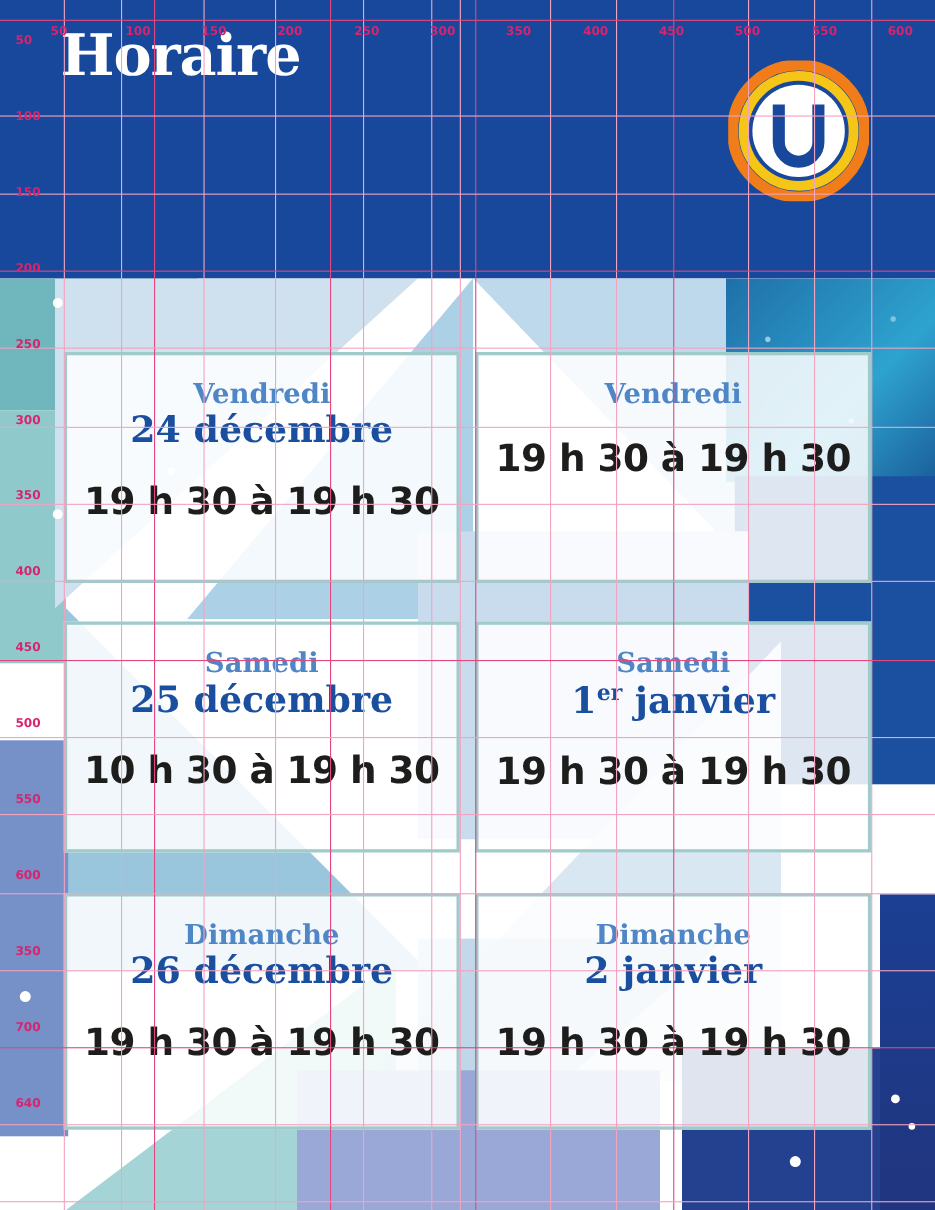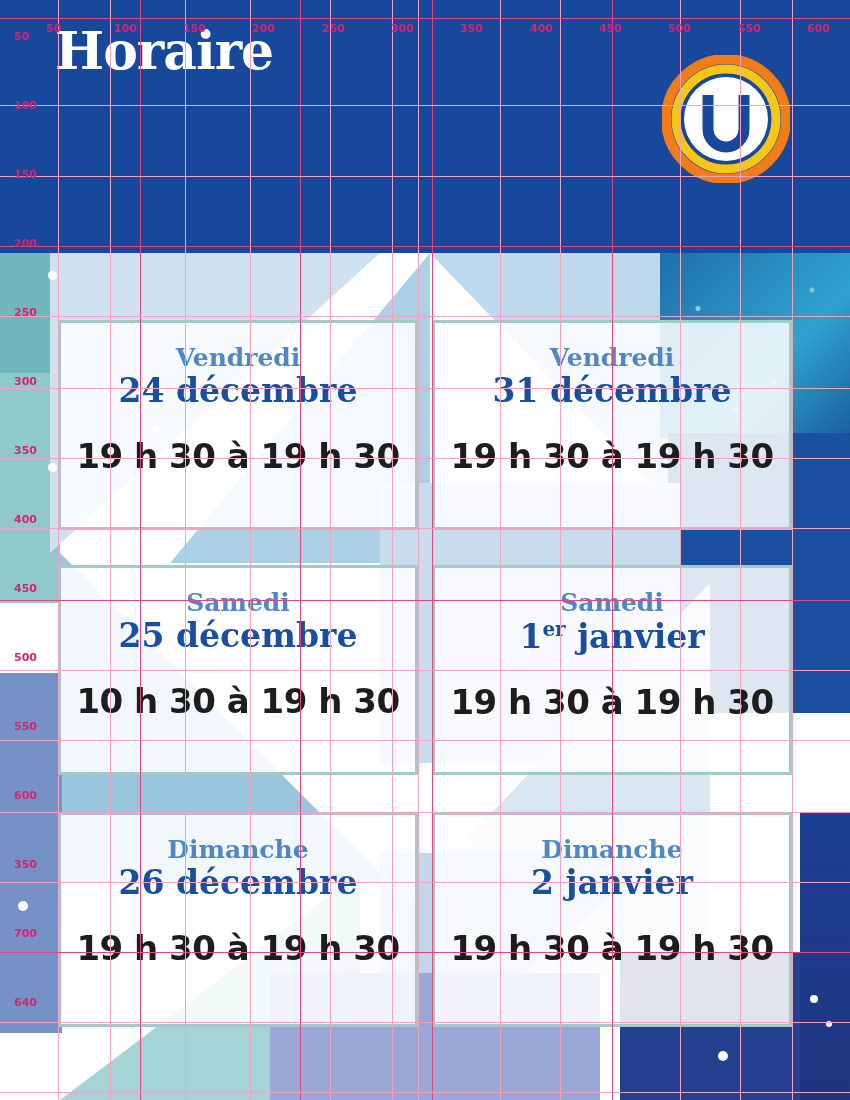--- a/index.html
+++ b/index.html
@@ -297,21 +297,20 @@
   <div class="grid">
 
     <div class="card c0">
       <div class="card-weekday">Vendredi</div>
       <div class="card-date">24 décembre</div>
       <div class="card-hours">19 h 30 à 19 h 30</div>
     </div>
 
     <div class="card c1">
       <div class="card-weekday">Vendredi</div>
-      <div class="card-date">31 décembre</div>
       <div class="card-hours">19 h 30 à 19 h 30</div>
     </div>
 
     <div class="card c2">
       <div class="card-weekday">Samedi</div>
       <div class="card-date">25 décembre</div>
       <div class="card-hours">10 h 30 à 19 h 30</div>
     </div>
 
     <div class="card c3">

